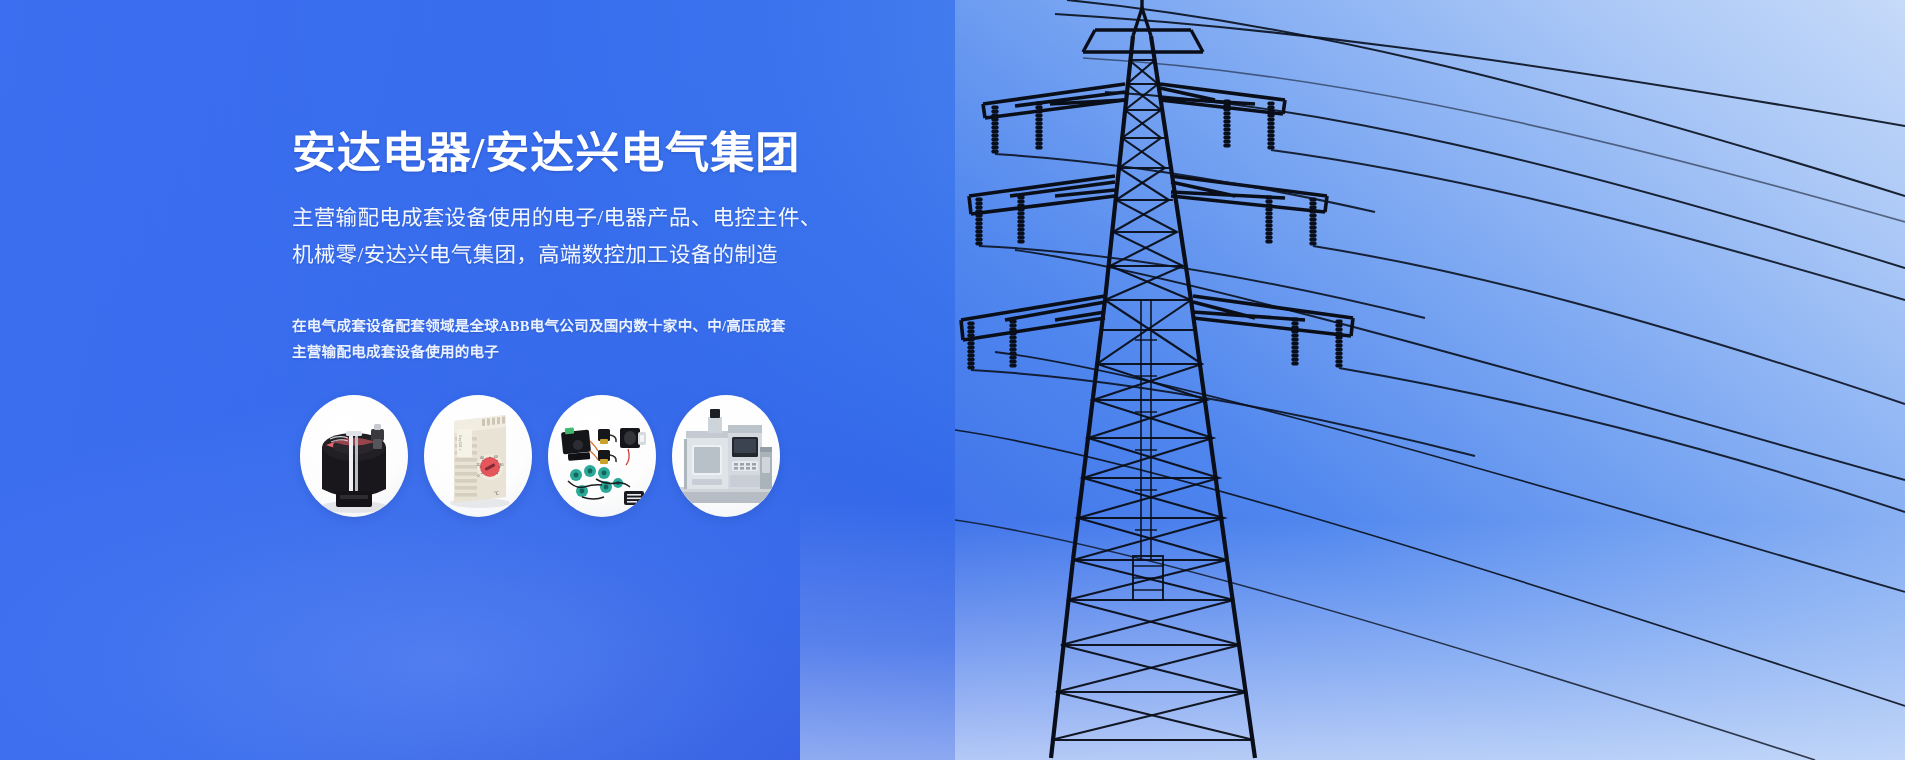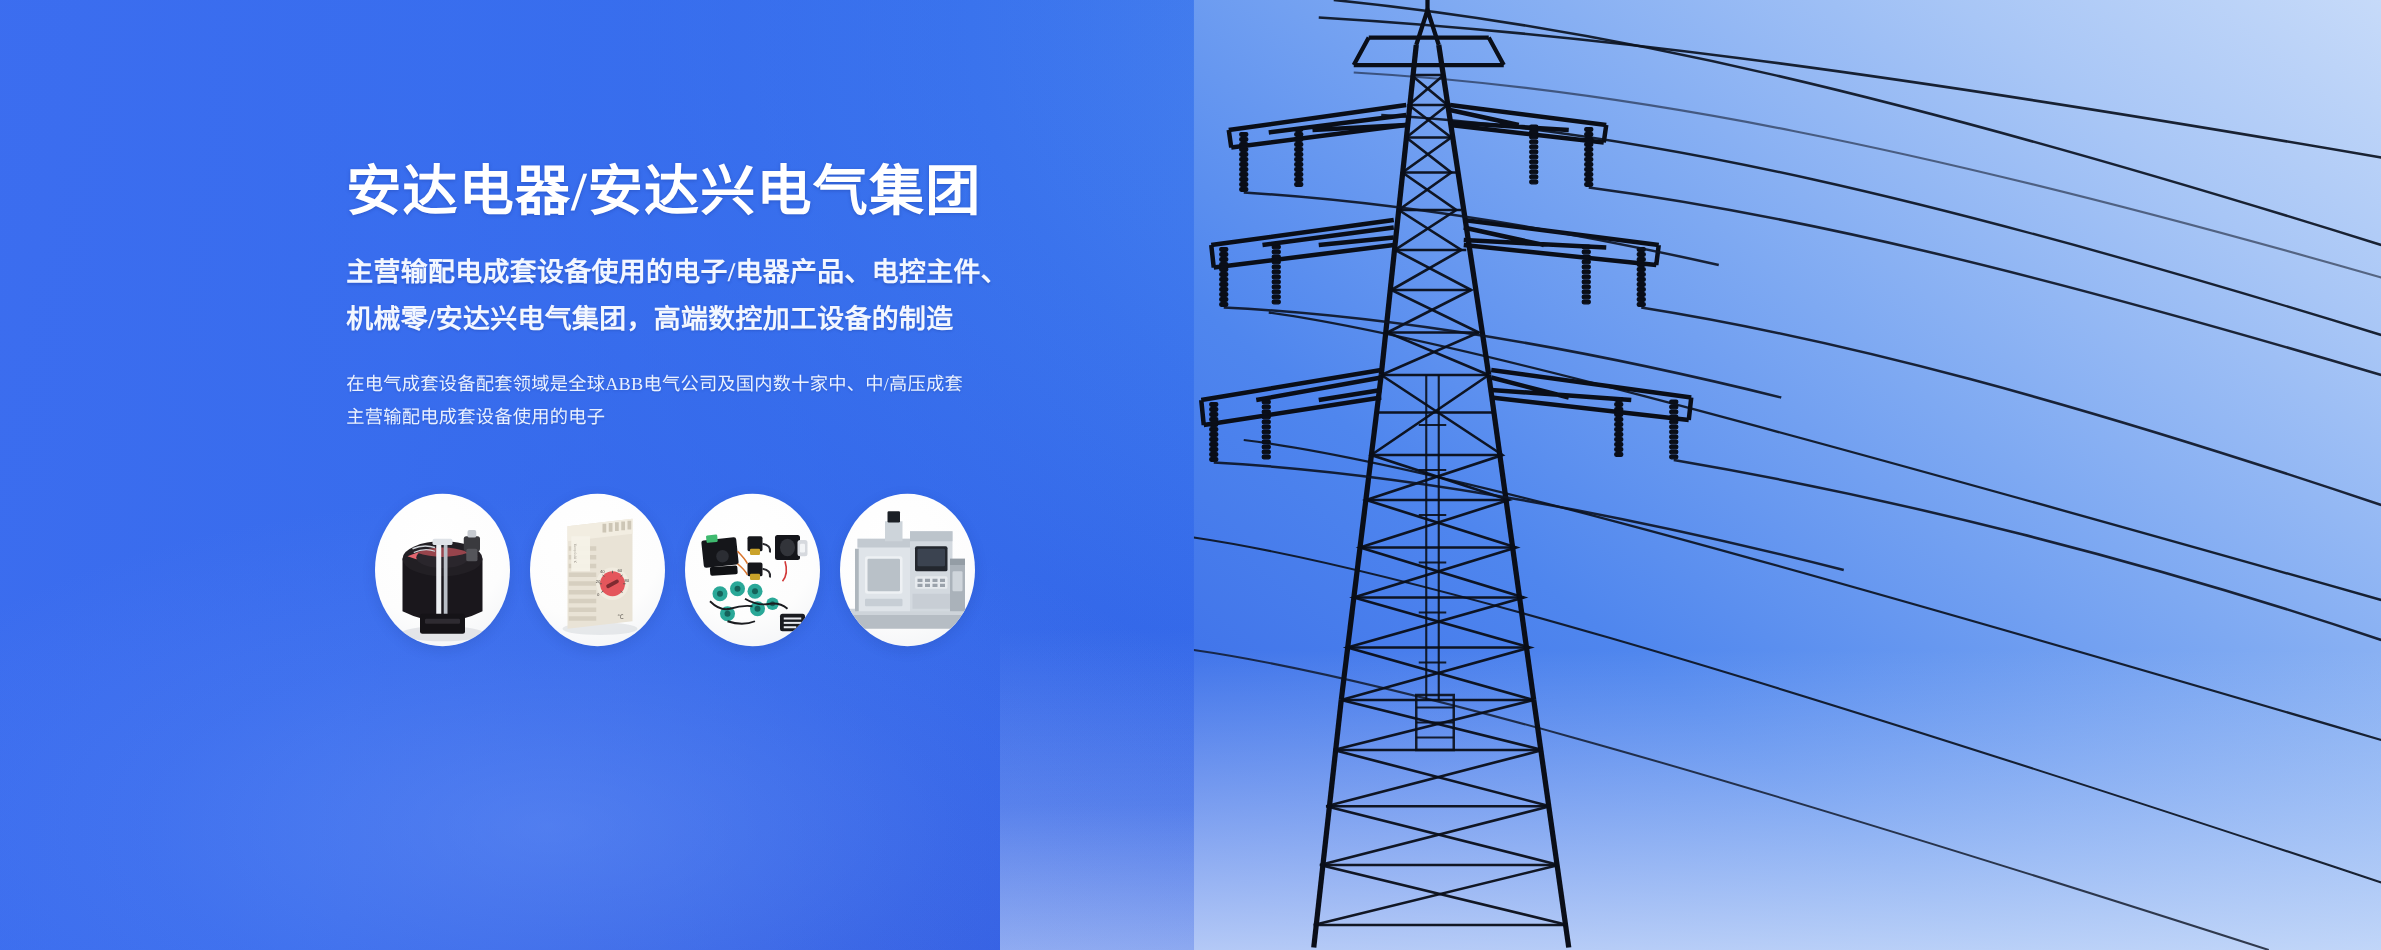--- a/index.html
+++ b/index.html
@@ -50,47 +50,47 @@
   
   .tower-photo {
     position: absolute; right: 0; top: 0;
     width: 950px; height: 760px;
   }
   .tower-photo svg { display: block; width: 100%; height: 100%; }
 
   
   .content {
     position: absolute;
-    left: 277px; top: 128px;
+    left: 292px; top: 128px;
     width: 640px;
   }
   .headline {
     color: #ffffff;
     font-size: 44px;
     font-weight: 700;
     letter-spacing: 1px;
     line-height: 1.18;
     white-space: nowrap;
     text-shadow: 0 1px 3px rgba(20,50,140,0.35);
   }
   .subhead {
     margin-top: 20px;
     color: #f3f7ff;
     font-size: 21.5px;
-    font-weight: 700;
+    font-weight: 400;
     line-height: 1.72;
     letter-spacing: 0.3px;
     text-shadow: 0 1px 2px rgba(20,50,140,0.30);
   }
   .subhead div { white-space: nowrap; }
   .desc {
-    margin-top: 22px;
+    margin-top: 40px;
     color: #eaf1ff;
     font-size: 14.6px;
-    font-weight: 400;
+    font-weight: 700;
     line-height: 1.78;
     letter-spacing: 0.2px;
     text-shadow: 0 1px 2px rgba(20,50,140,0.25);
   }
   .desc div { white-space: nowrap; }
 
   
   .products {
     position: absolute;
     left: 300px; top: 395px;

